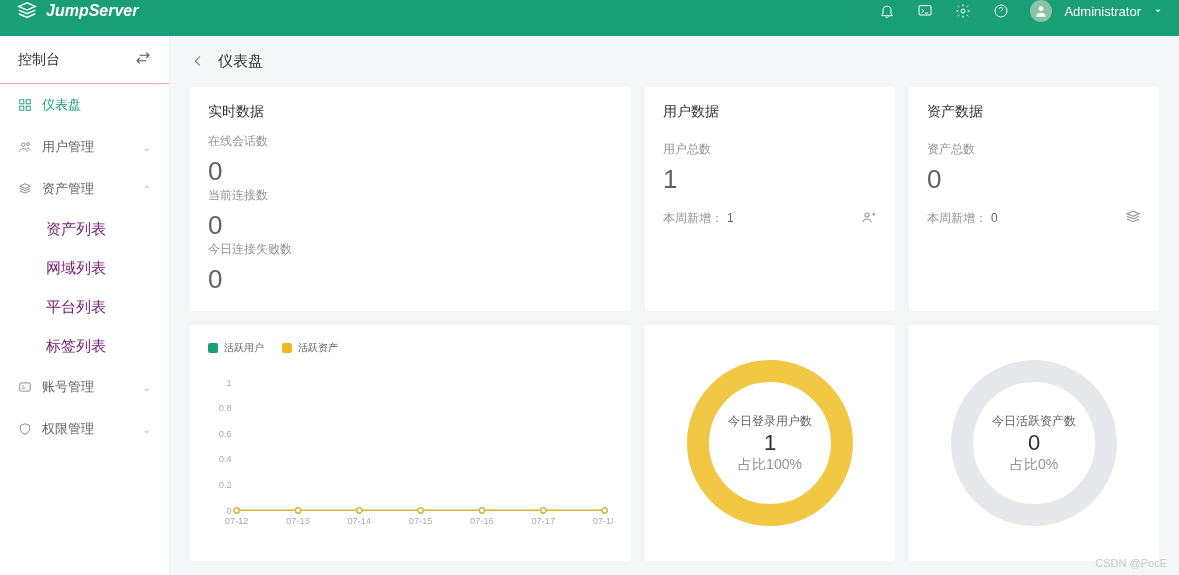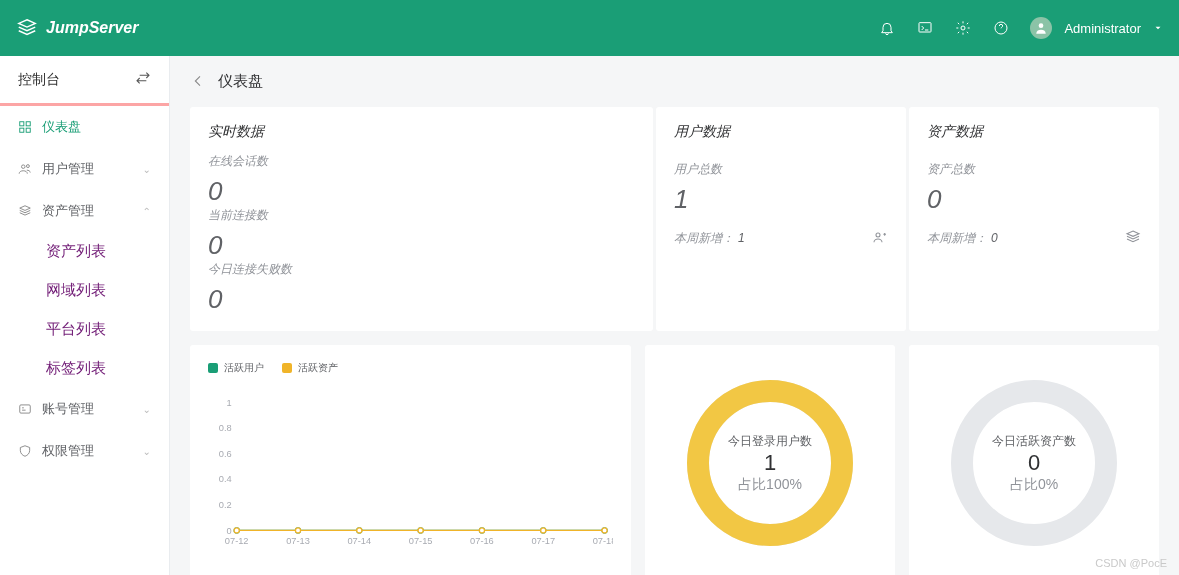--- a/index.html
+++ b/index.html
@@ -1,41 +1,41 @@
 <!DOCTYPE html>
 <html><head>
 <meta charset="utf-8">
 <style>
 * { margin: 0; padding: 0; box-sizing: border-box; }
 body { font-family: -apple-system, "PingFang SC", "Microsoft YaHei", sans-serif; background: #f5f6f7; color: #333; font-size: 13px; }
 
-.topbar { height: 56px; background: #1a9e76; display: flex; align-items: center; padding: 0 16px; color: #fff; }
+.topbar { height: 36px; background: #1a9e76; display: flex; align-items: flex-start; padding: 0 16px; color: #fff; }
 .logo-wrap { display: flex; align-items: center; gap: 8px; font-size: 16px; font-weight: 700; font-style: italic; }
 .logo-wrap svg { width: 22px; height: 22px; }
 .topbar-right { margin-left: auto; display: flex; align-items: center; gap: 20px; }
 .topbar-icon { width: 18px; height: 18px; display: flex; align-items: center; justify-content: center; cursor: pointer; }
 .user-chip { display: flex; align-items: center; gap: 12px; cursor: pointer; }
 .avatar { width: 22px; height: 22px; border-radius: 50%; background: #8bc3a7; display: flex; align-items: center; justify-content: center; }
 
 .layout { display: flex; min-height: calc(100vh - 40px); }
 .sidebar { width: 170px; background: #fff; border-right: 1px solid #e9ecef; }
-.sidebar-header { display: flex; align-items: center; justify-content: space-between; padding: 14px 18px; border-bottom: 3px solid #fca5a5; font-size: 14px; font-weight: 500; }
+.sidebar-header { display: flex; align-items: center; justify-content: space-between; padding: 14px 18px; border-bottom: 1px solid #fca5a5; font-size: 14px; font-weight: 500; }
 .swap-icon { cursor: pointer; color: #555; }
 .nav-item { display: flex; align-items: center; gap: 10px; padding: 12px 18px; color: #606266; cursor: pointer; font-size: 13px; }
 .nav-item.active { color: #1a9e76; }
 .nav-item .caret { margin-left: auto; font-size: 10px; color: #bbb; }
 .nav-sub { padding: 10px 18px 10px 46px; color: #701a75; cursor: pointer; font-size: 15px; }
 .nav-icon { width: 14px; height: 14px; display: inline-flex; align-items: center; justify-content: center; color: #888; }
 .nav-item.active .nav-icon { color: #1a9e76; }
 
 .main { flex: 1; padding: 16px 20px; }
 .page-head { display: flex; align-items: center; gap: 10px; margin-bottom: 16px; font-size: 15px; color: #303133; }
 .back-btn { width: 18px; height: 18px; cursor: pointer; color: #888; }
 
-.grid-top { display: grid; grid-template-columns: 1fr 250px 250px; gap: 3px; margin-bottom: 14px; font-style: italic; }
+.grid-top { display: grid; grid-template-columns: 1fr 250px 250px; gap: 14px; margin-bottom: 14px; }
 .card { background: #fff; border-radius: 3px; padding: 16px 18px; }
 .card-title { font-size: 14px; color: #303133; margin-bottom: 12px; font-weight: 500; }
 
 .realtime-row { display: flex; flex-direction: column; }
 .rt-cell { flex: 1; }
 .rt-label { font-size: 12px; color: #909399; margin-bottom: 6px; }
 .rt-value { font-size: 26px; color: #606266; font-weight: 300; }
 
 .mini-card .rt-label { margin-top: 20px; }
 .mini-foot { display: flex; align-items: center; justify-content: space-between; margin-top: 14px; font-size: 12px; color: #909399; }

